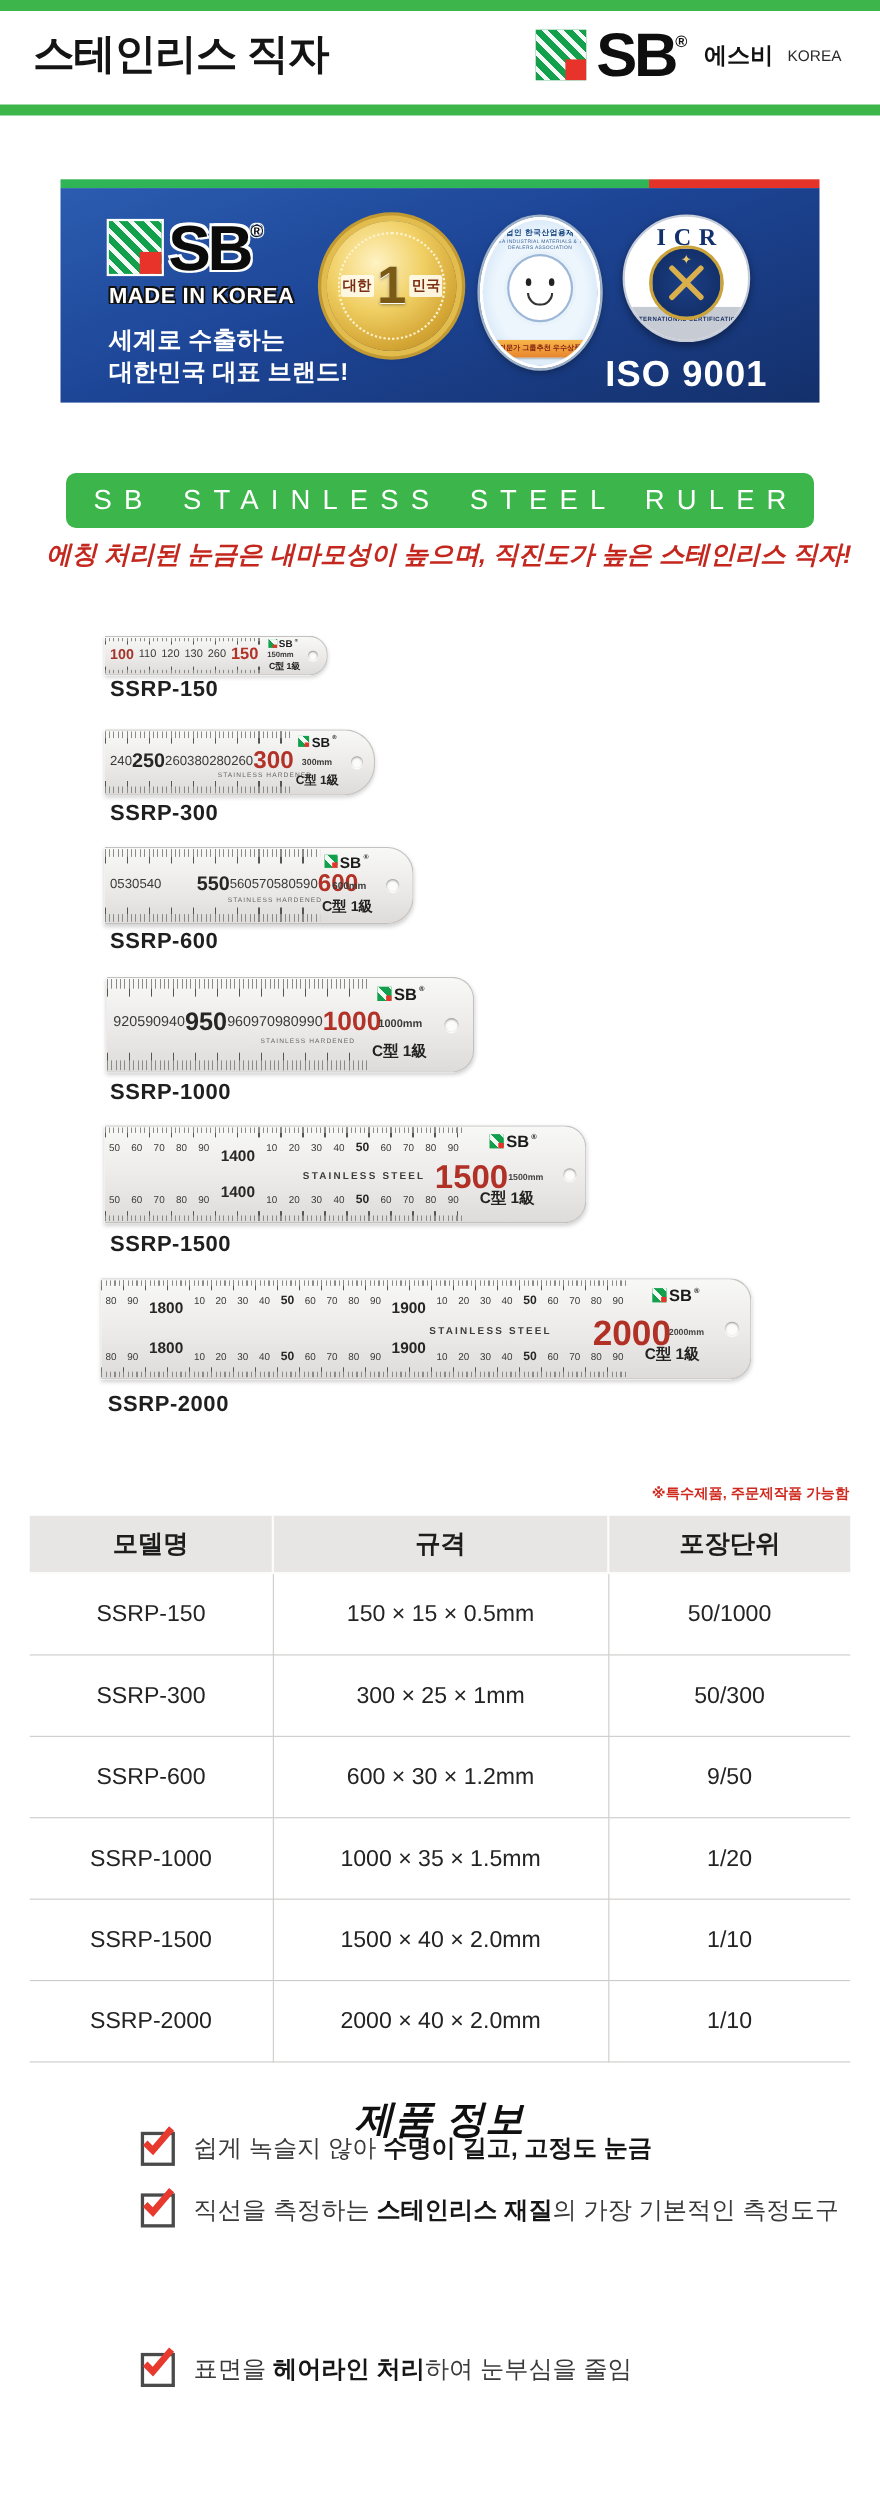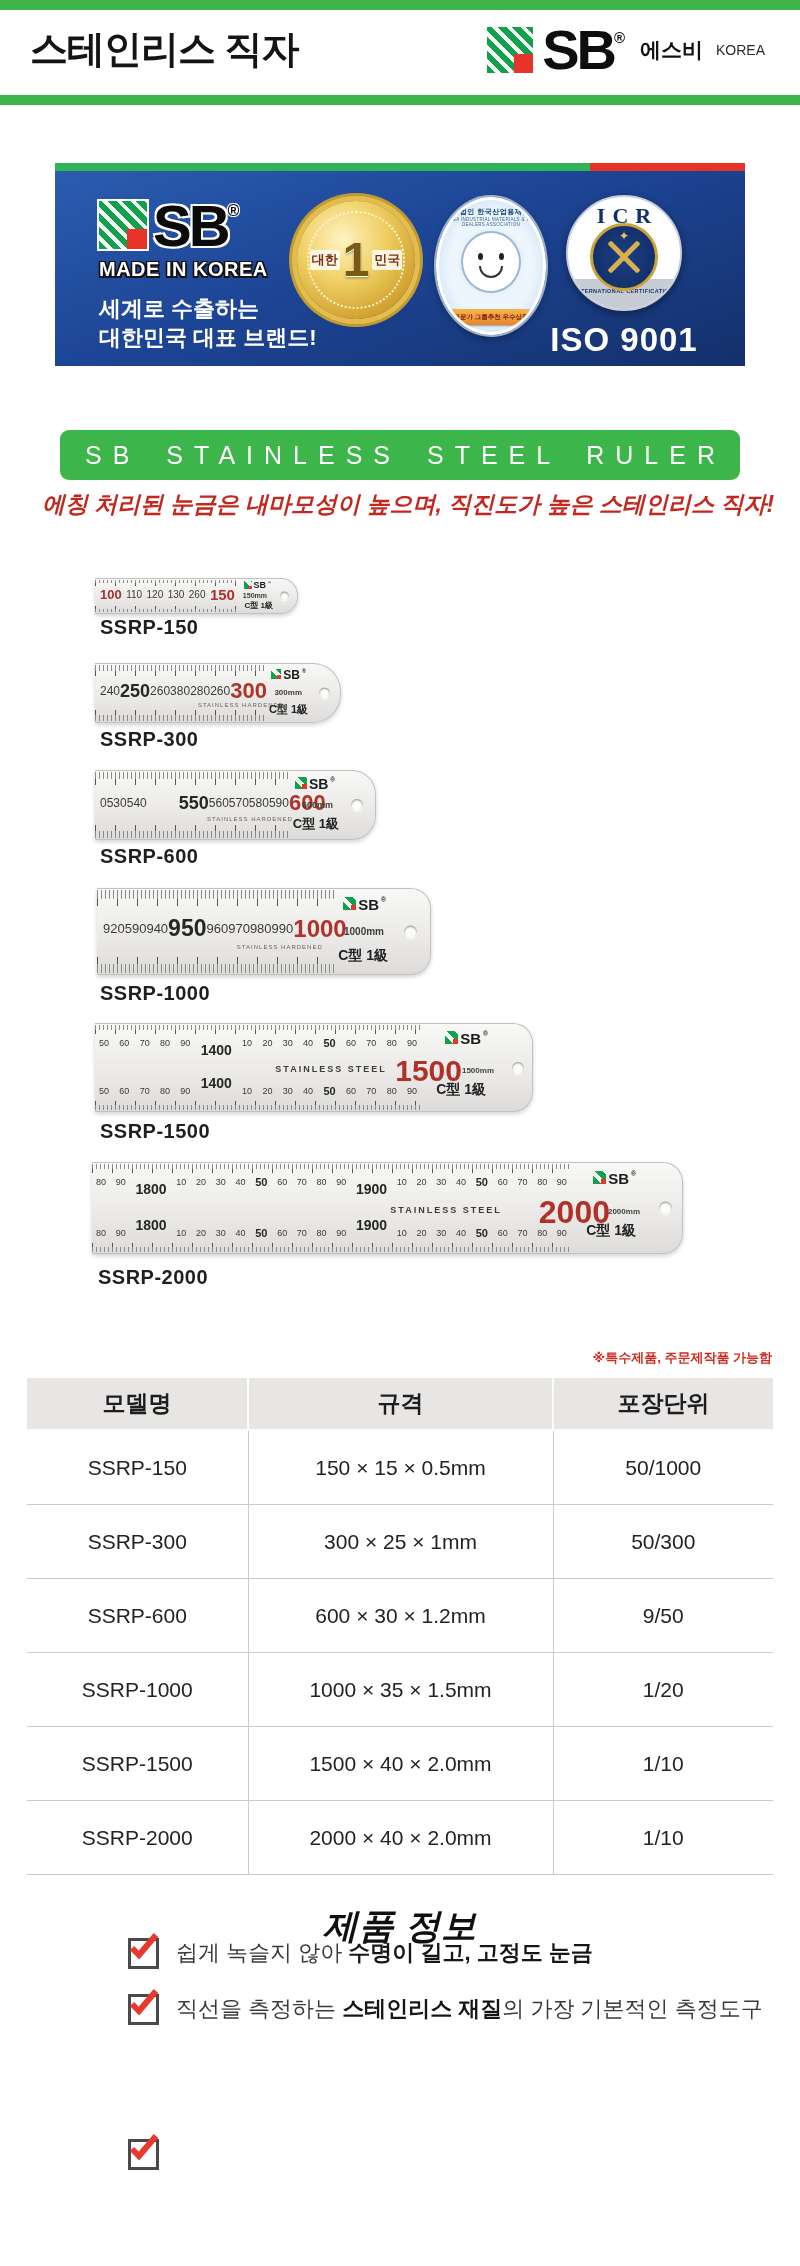--- a/index.html
+++ b/index.html
@@ -545,15 +545,16 @@
         </svg>
     </span>
     <span class="info-text"><span>쉽게 녹슬지 않아 </span><span class="bold">수명이 길고, 고정도 눈금</span></span>
   </div>
   <div class="info-item ii3">
     <span class="cbx">
       <svg width="32" height="32" viewBox="0 0 32 32">
           <polyline points="4,17 11,24 28,4" fill="none" stroke="#e8392f" stroke-width="6"></polyline>
         </svg>
     </span>
+    <span class="info-text"><span>표면을 </span><span class="bold">헤어라인 처리</span><span>하여 눈부심을 줄임</span></span>
   </div>
 
 </div>
 
 </body></html>

